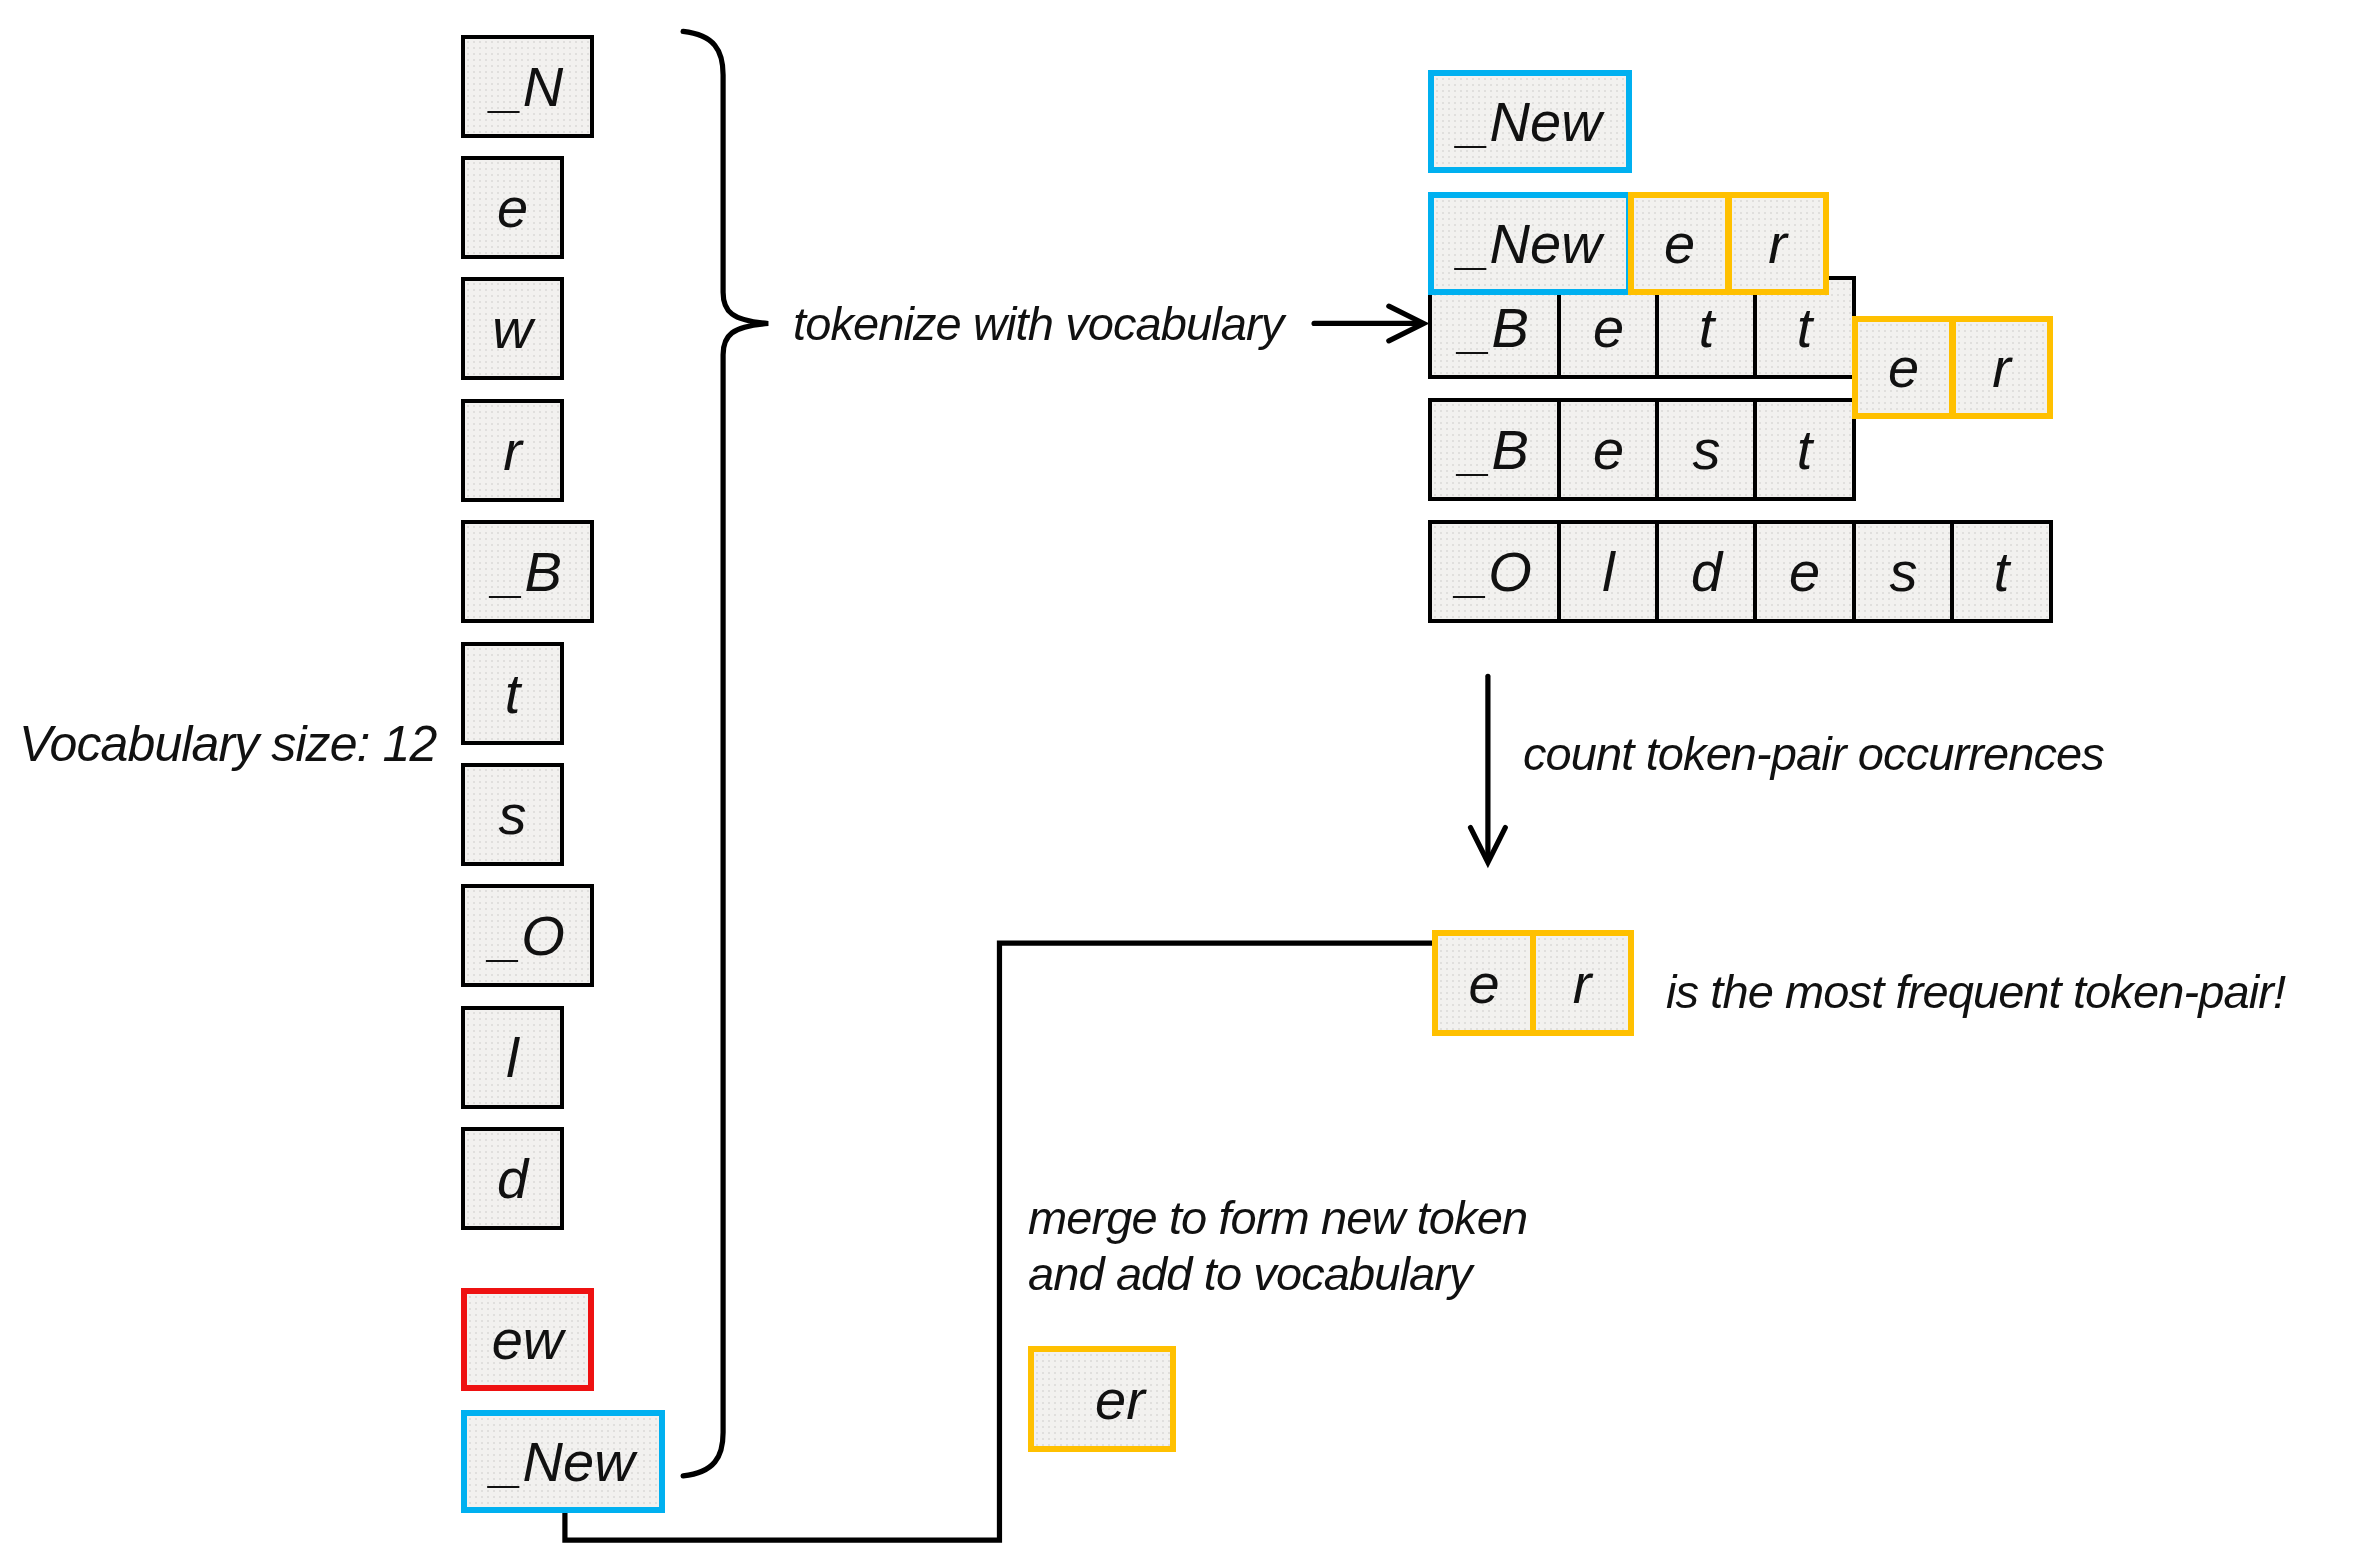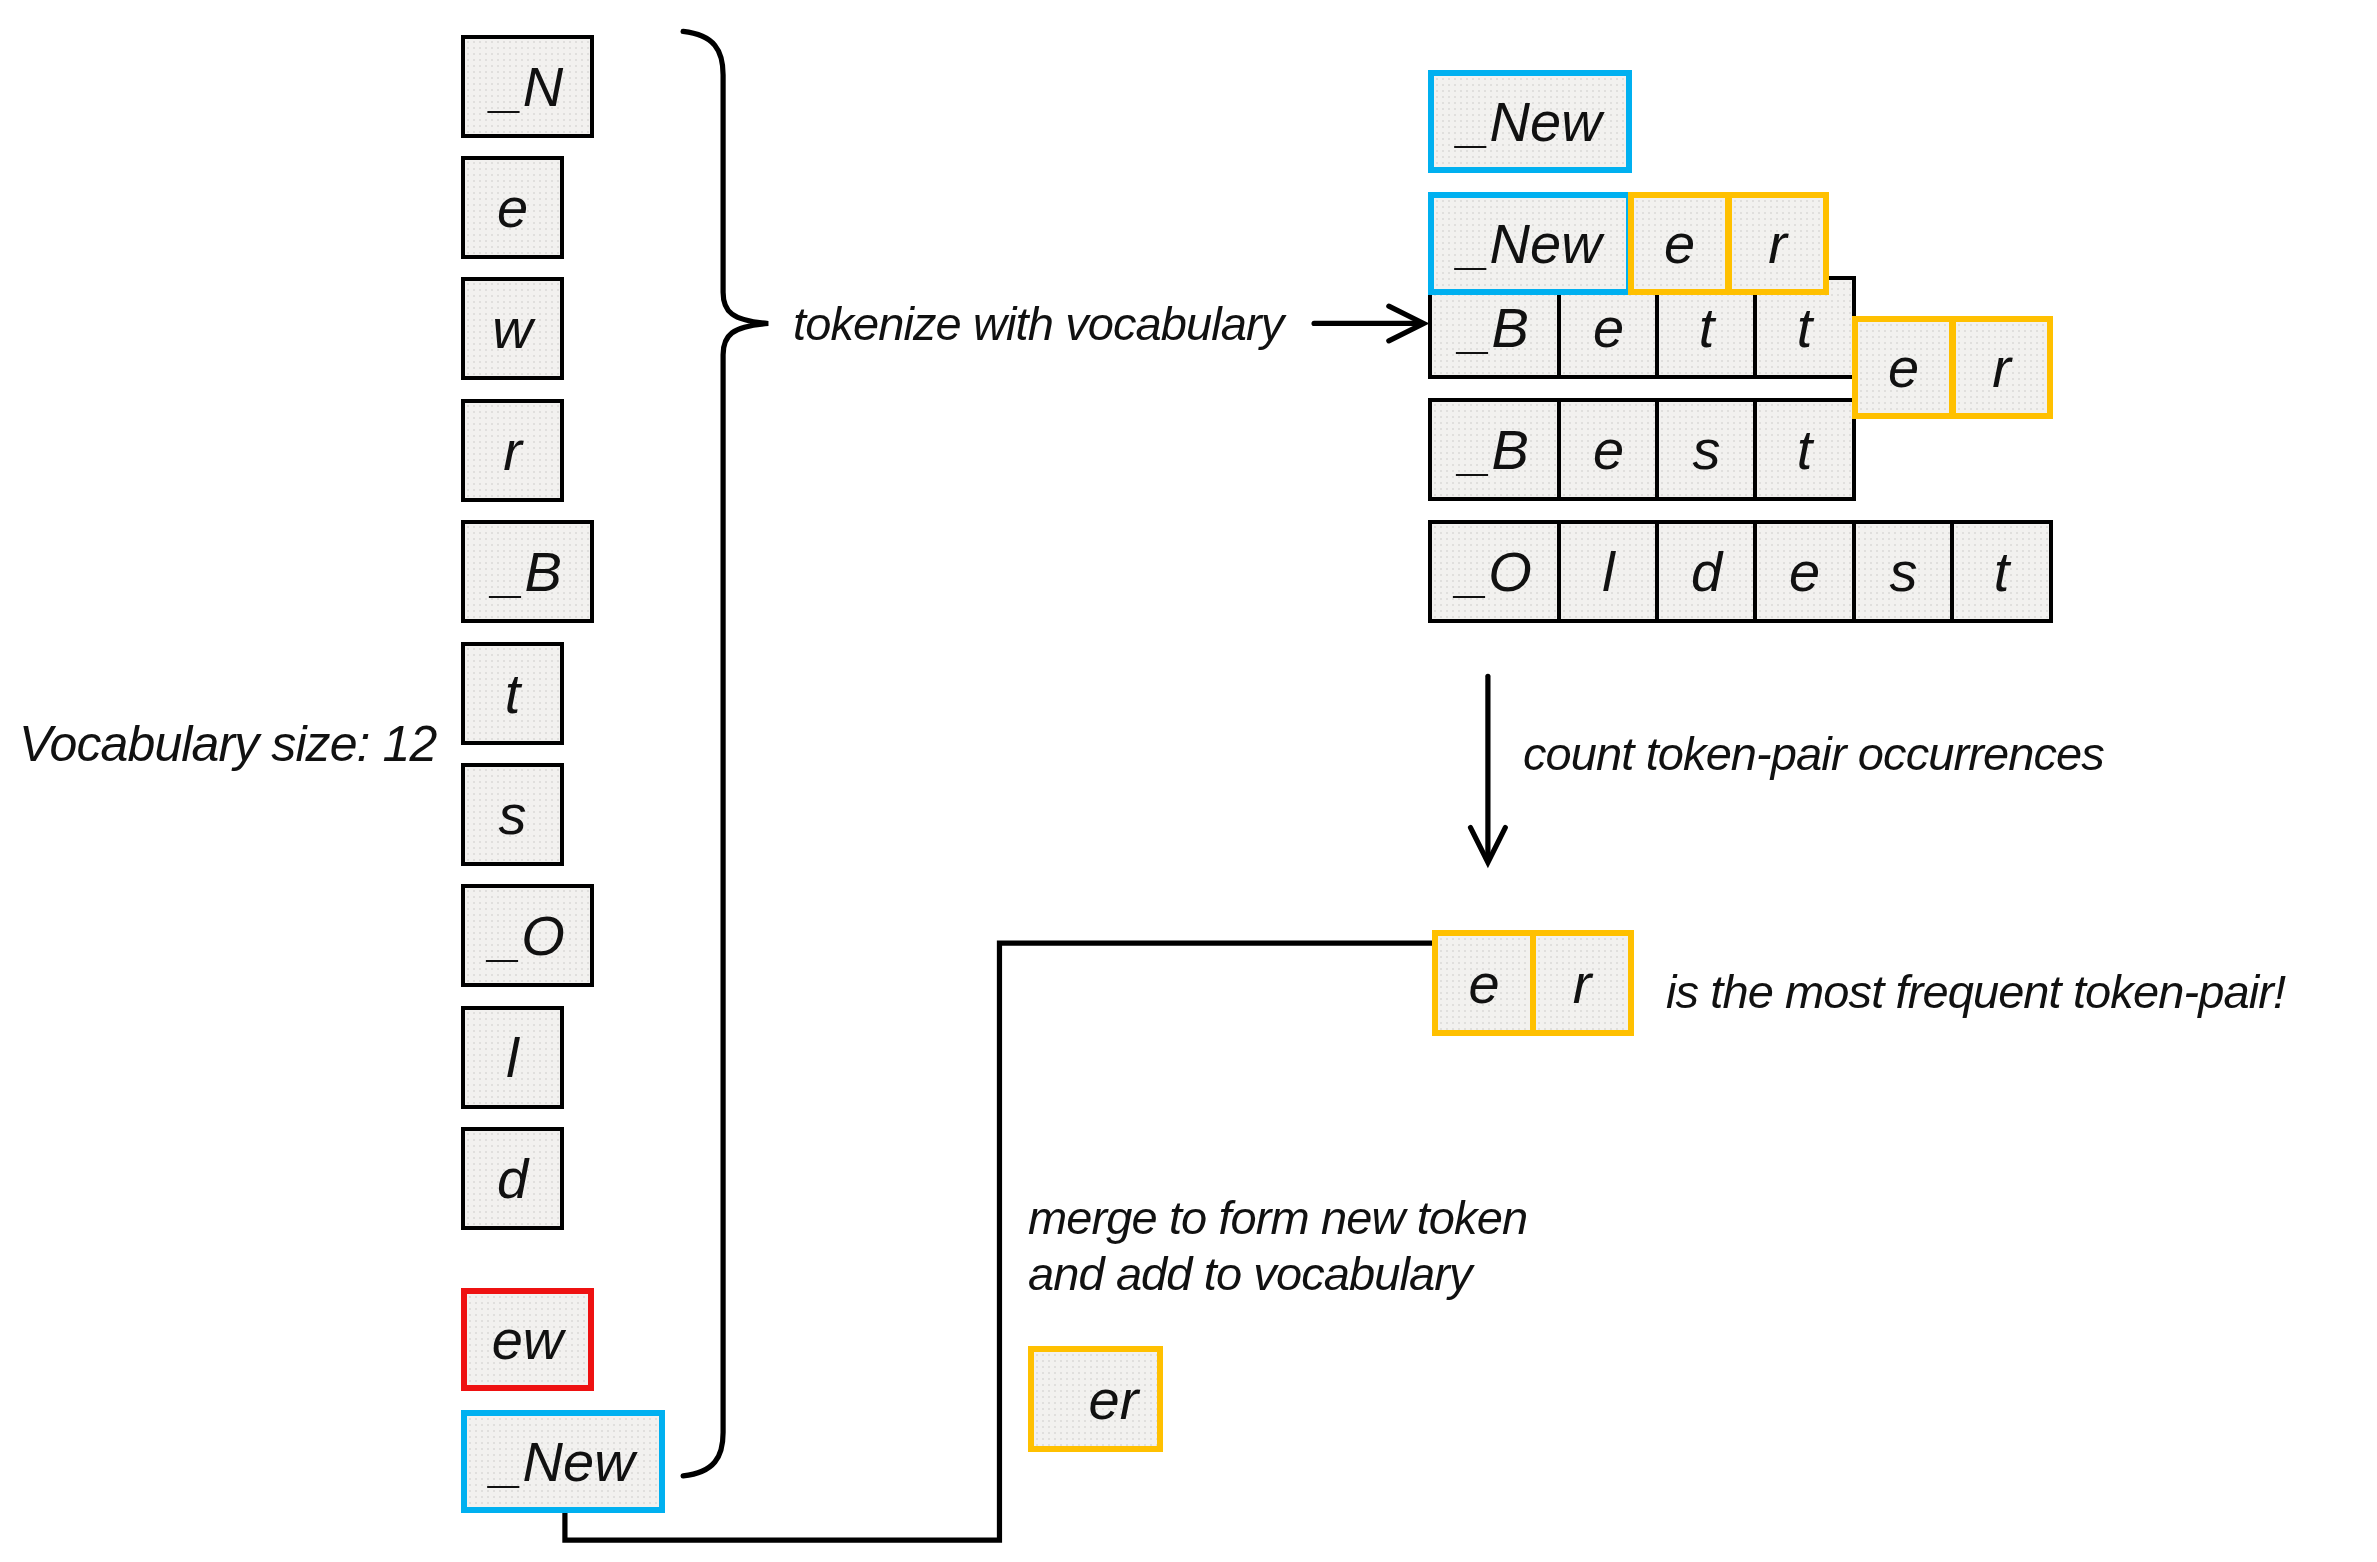--- a/index.html
+++ b/index.html
@@ -176,19 +176,19 @@
     </div>
   <div id="pair-group">
       <div class="box colored" style="border-color: rgb(255, 192, 0); left: 1432px; top: 890px; width: 104px; height: 106px;">
         <span>e</span>
       </div>
       <div class="box colored" style="border-color: rgb(255, 192, 0); left: 1530px; top: 890px; width: 104px; height: 106px;">
         <span>r</span>
       </div>
     </div>
   <div id="merge-group">
-      <div class="box colored" style="border-color: rgb(255, 192, 0); left: 1028px; top: 1306px; width: 135px; height: 106px; padding-left: 36px;">
+      <div class="box colored" style="border-color: rgb(255, 192, 0); left: 1028px; top: 1306px; width: 148px; height: 106px; padding-left: 36px;">
         <span>er</span>
       </div>
     </div>
 
 </div>
 
 
 </body></html>

